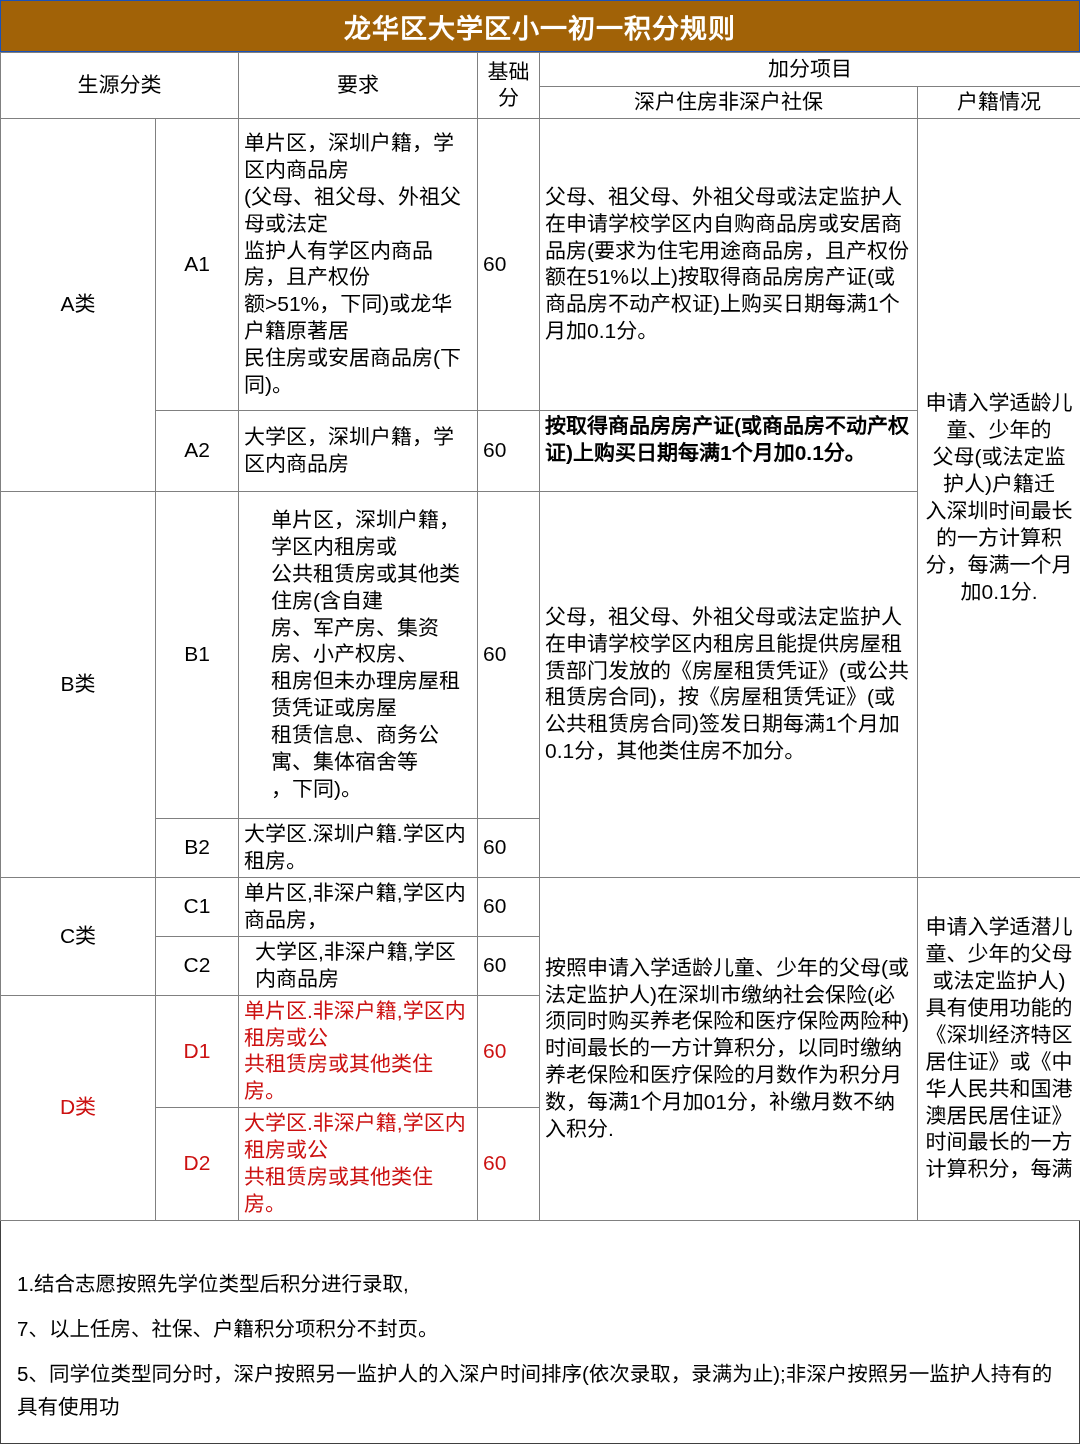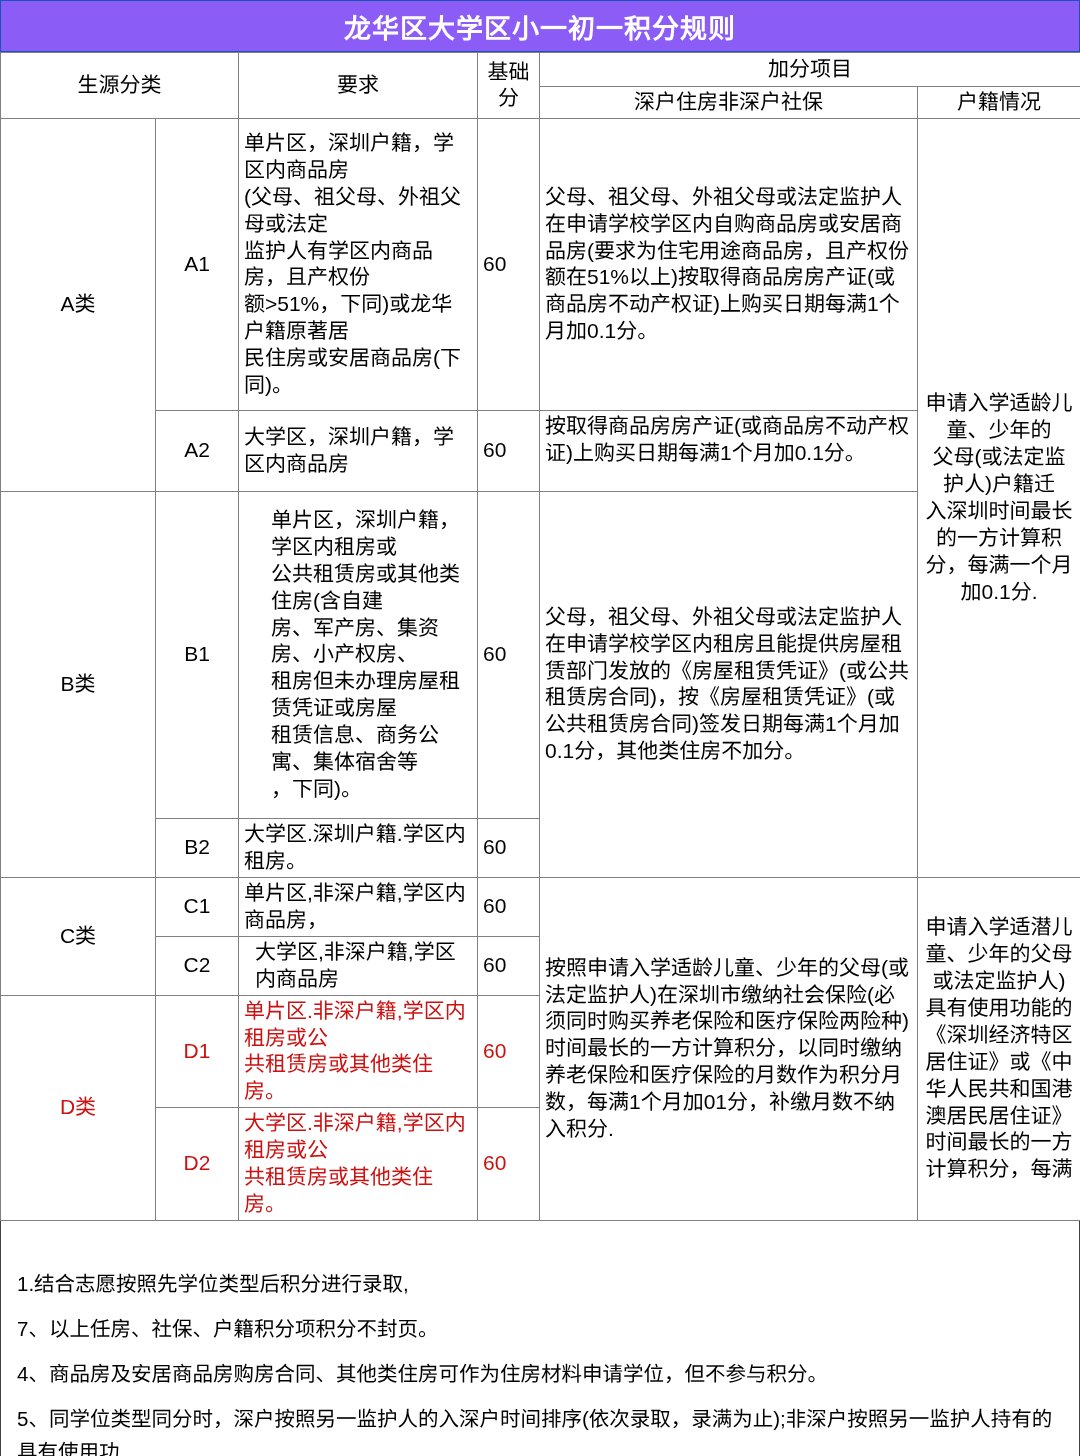--- a/index.html
+++ b/index.html
@@ -18,21 +18,21 @@
   .sheet {
     width: 1080px;
     height: 1456px;
     box-sizing: border-box;
     position: relative;
   }
 
   
   .title-bar {
     height: 52px;
-    background: #8b5cf6;
+    background: #a16207;
     color: #ffffff;
     display: flex;
     align-items: center;
     justify-content: center;
     font-size: 27px;
     font-weight: bold;
     letter-spacing: 1px;
     border: 1px solid #1A52B8;
     box-sizing: border-box;
   }
@@ -142,21 +142,21 @@
         <td class="bonus-cell">父母、祖父母、外祖父母或法定监护人在申请学校学区内自购商品房或安居商品房(要求为住宅用途商品房，且产权份额在51%以上)按取得商品房房产证(或商品房不动产权证)上购买日期每满1个月加0.1分。</td>
         <td class="hukou-cell nowrapline" rowspan="4">申请入学适龄儿童、少年的
 父母(或法定监护人)户籍迁
 入深圳时间最长的一方计算积分，每满一个月加0.1分.</td>
       </tr>
 
       <tr>
         <td class="sub-cell">A2</td>
         <td class="req-cell nowrapline" style="height:81px;">大学区，深圳户籍，学区内商品房</td>
         <td class="base-cell">60</td>
-        <td class="bonus-cell" style="vertical-align:top;">按取得商品房房产证(或商品房不动产权证)上购买日期每满1个月加0.1分。</td>
+        <td class="bonus-cell" style="vertical-align:top;font-weight:bold;">按取得商品房房产证(或商品房不动产权证)上购买日期每满1个月加0.1分。</td>
       </tr>
 
       <tr>
         <td class="cat-cell" rowspan="2">B类</td>
         <td class="sub-cell">B1</td>
         <td class="req-cell nowrapline" style="height:327px;padding-left:32px;">单片区，深圳户籍，学区内租房或
 公共租赁房或其他类住房(含自建
 房、军产房、集资房、小产权房、
 租房但未办理房屋租赁凭证或房屋
 租赁信息、商务公寓、集体宿舍等
@@ -204,18 +204,17 @@
 共租赁房或其他类住房。</td>
         <td class="base-cell red">60</td>
       </tr>
 
     </tbody>
   </table>
 
   <div class="notes">
     <p>1.结合志愿按照先学位类型后积分进行录取,</p>
     <p>7、以上任房、社保、户籍积分项积分不封页。</p>
-    <p>4、商品房及安居商品房购房合同、其他类住房可作为住房材料申请学位，但不参与积分。</p>
     <p>5、同学位类型同分时，深户按照另一监护人的入深户时间排序(依次录取，录满为止);非深户按照另一监护人持有的具有使用功</p>
 
   </div>
 
 </div>
 
 </body></html>

